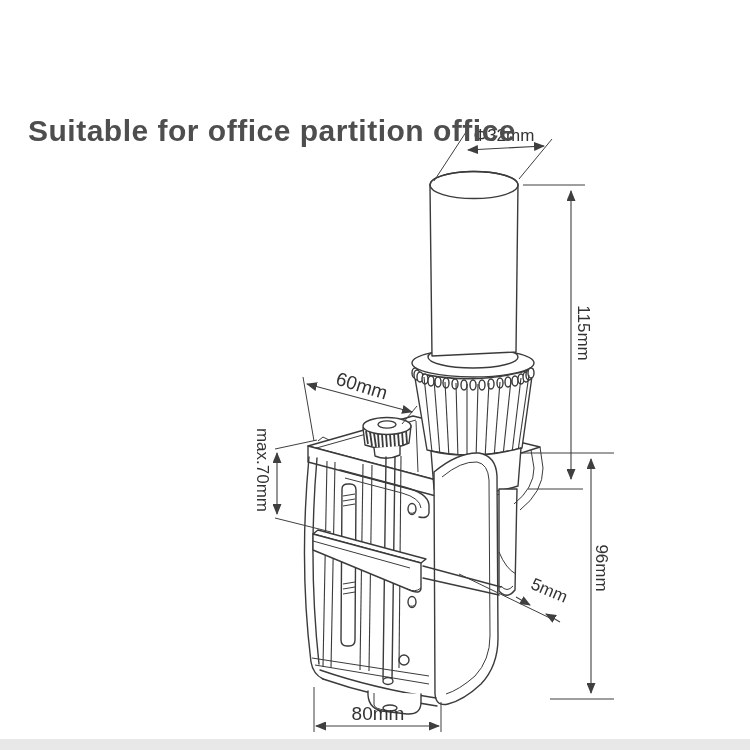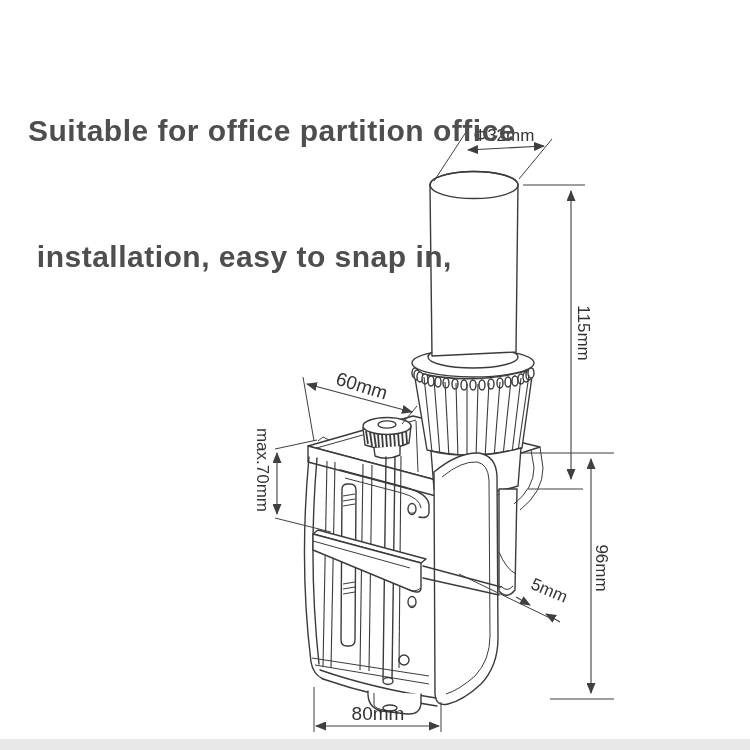--- a/index.html
+++ b/index.html
@@ -28,21 +28,20 @@
   svg text.dim{font-family:"Liberation Sans",sans-serif;font-size:17px;fill:#333333;}
   svg text.dim-lg{font-family:"Liberation Sans",sans-serif;font-size:19px;fill:#333333;}
 </style>
 </head>
 <body>
 
 <div class="diagram-wrap">
 
   <div class="title-block">
     <div>Suitable for office partition office</div>
-    <div> installation, easy to snap in,</div>
   </div>
 
   <svg width="750" height="750" viewBox="0 0 750 750">
     <defs>
       <marker id="arw" markerWidth="11" markerHeight="9" refX="10" refY="4.5" orient="auto-start-reverse" markerUnits="userSpaceOnUse">
         <path d="M0,0 L11,4.5 L0,9 Z" fill="#3f3f3f"></path>
       </marker>
     </defs>
 
     <g>

